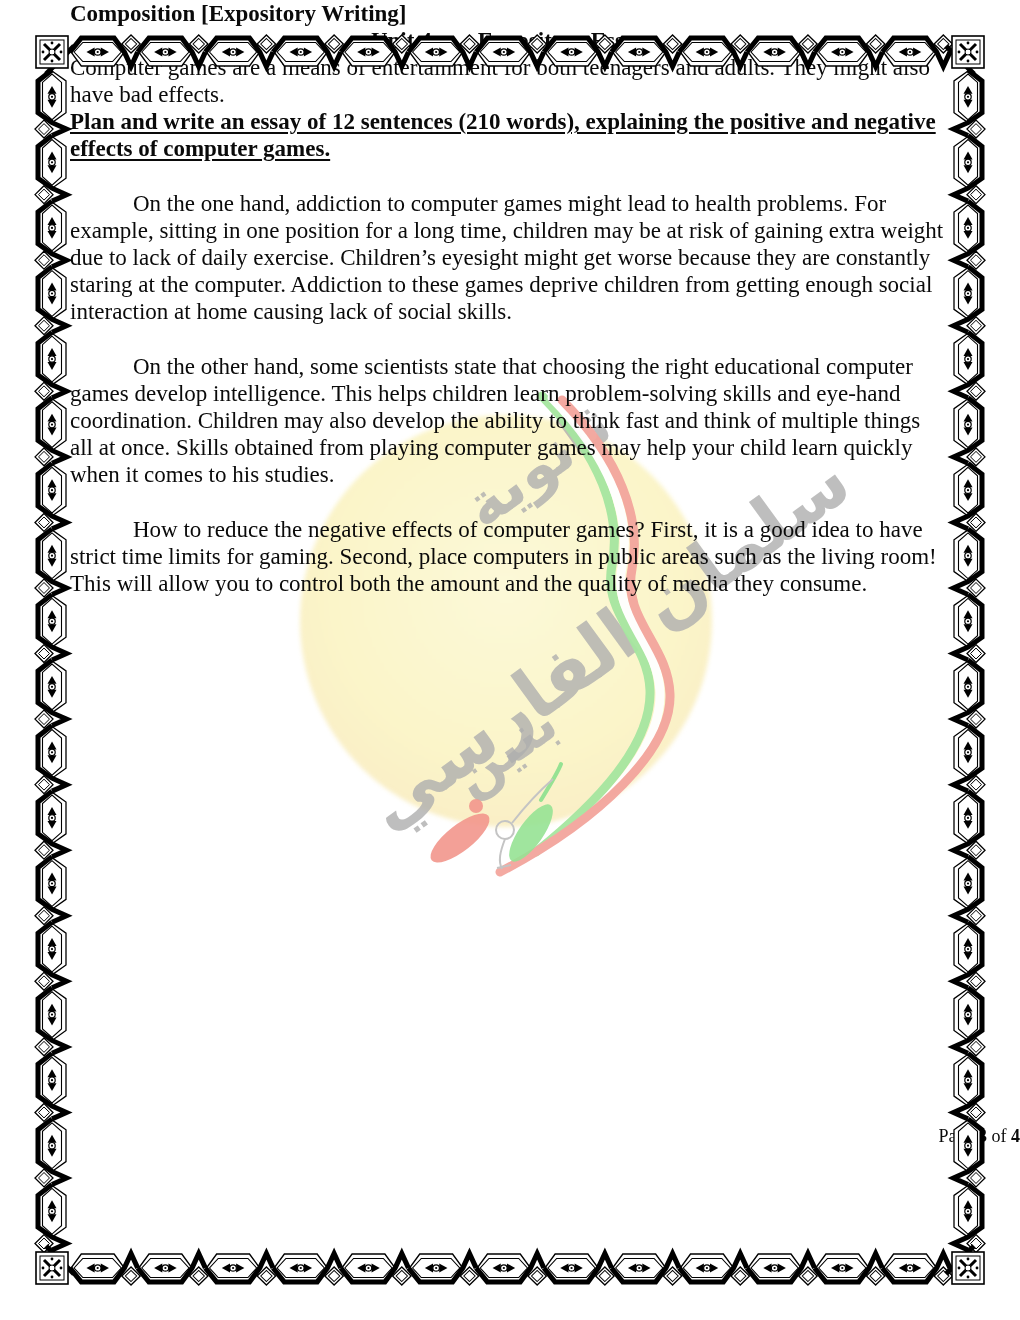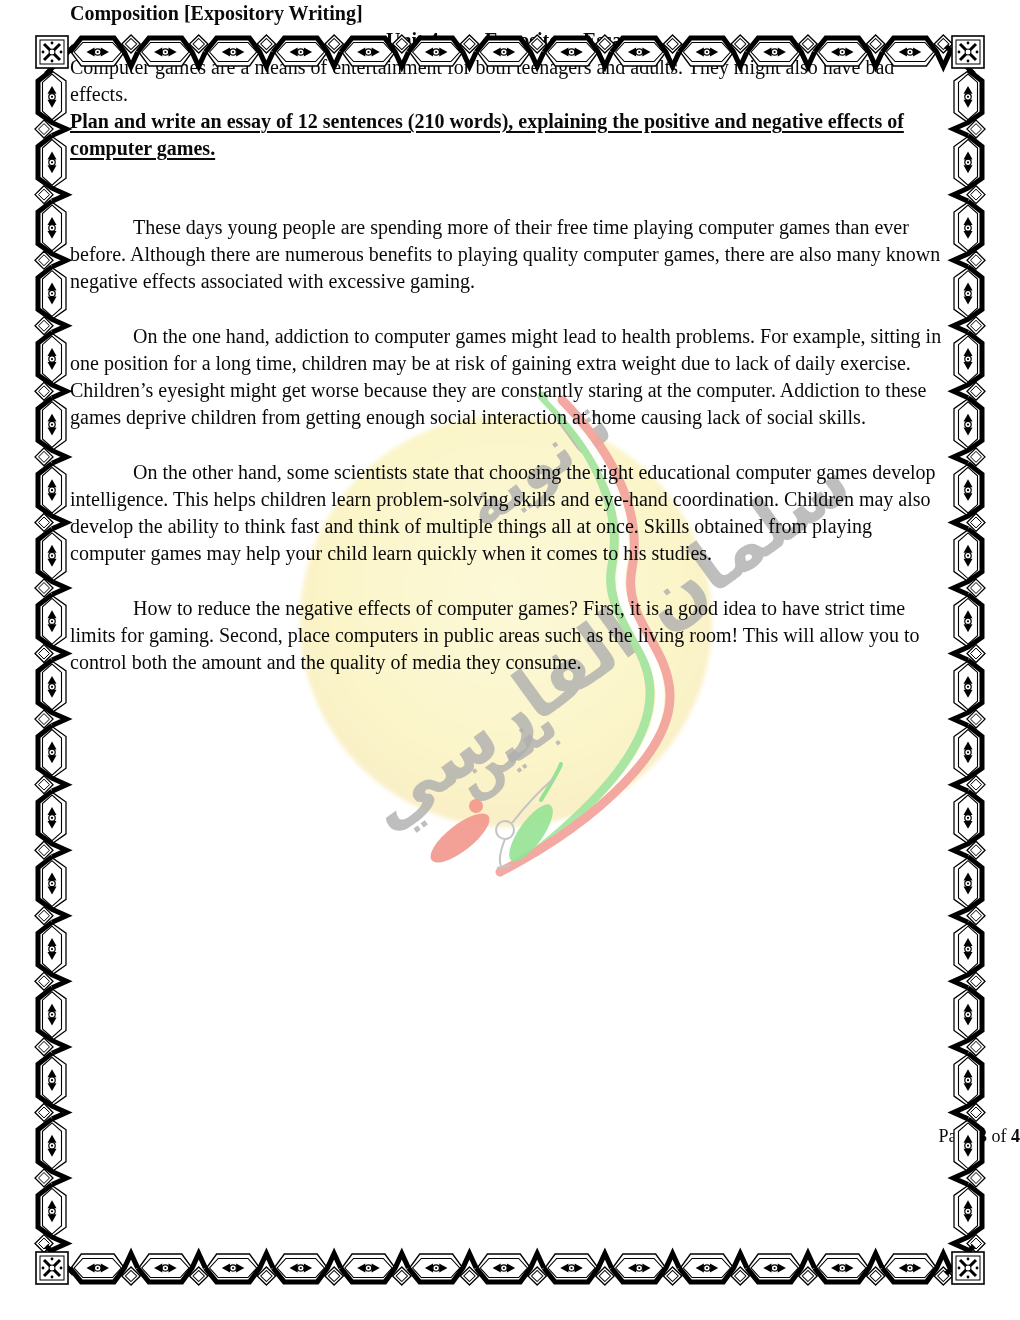--- a/index.html
+++ b/index.html
@@ -20,21 +20,21 @@
   .wm-text{
     position:absolute;font-family:"DejaVu Sans", sans-serif;font-weight:bold;
     color:#afafaf;opacity:.8;white-space:nowrap;transform:rotate(-36deg);
   }
   .wm-t1{left:455px;top:430px;font-size:60px;}
   .wm-t2{left:318px;top:600px;font-size:72px;}
   .wm-t3{left:448px;top:718px;font-size:54px;}
   .wm-ribbon{position:absolute;left:0;top:0;}
   
   .content{position:absolute;left:70px;top:0;width:878px;z-index:2;
-           font-size:20px;line-height:27px;}
+           font-size:23px;line-height:27px;}
   .content p{margin:0;}
   .doc-header{margin-top:103px;font-weight:bold;}
   .doc-title{margin-top:30px;text-align:center;font-weight:bold;}
   .doc-title .unit-name{margin-left:46px;}
   .intro{margin-top:53px;}
   .prompt{margin-top:28px;font-weight:bold;text-decoration:underline;
           text-decoration-thickness:2px;text-underline-offset:3px;}
   .body-para{margin-top:28px !important;text-indent:63px;}
   .body-para.first{margin-top:52px !important;}
   
@@ -178,21 +178,20 @@
       </g>
   </svg>
 
   <div class="content">
     <p class="doc-header">Composition [Expository Writing]</p>
     <p class="doc-title">
       <span class="unit-number">Unit 4</span><span class="unit-name">Expository Essay</span>
     </p>
     <p class="intro">Computer games are a means of entertainment for both teenagers and adults. They might also have bad effects.</p>
     <p class="prompt">Plan and write an essay of 12 sentences (210 words), explaining the positive and negative effects of computer games.</p>
-    <p class="body-para first">These days young people are spending more of their free time playing computer games than ever before. Although there are numerous benefits to playing quality computer games, there are also many known negative effects associated with excessive gaming.</p>
     <p class="body-para">On the one hand, addiction to computer games might lead to health problems. For example, sitting in one position for a long time, children may be at risk of gaining extra weight due to lack of daily exercise. Children’s eyesight might get worse because they are constantly staring at the computer. Addiction to these games deprive children from getting enough social interaction at home causing lack of social skills.</p>
     <p class="body-para">On the other hand, some scientists state that choosing the right educational computer games develop intelligence. This helps children learn problem-solving skills and eye-hand coordination. Children may also develop the ability to think fast and think of multiple things all at once. Skills obtained from playing computer games may help your child learn quickly when it comes to his studies.</p>
     <p class="body-para">How to reduce the negative effects of computer games? First, it is a good idea to have strict time limits for gaming. Second, place computers in public areas such as the living room! This will allow you to control both the amount and the quality of media they consume.</p>
   </div>
 
   <div class="footer">
     <span>Page</span>
     <b>3</b>
     <span>of</span>
     <b>4</b>

